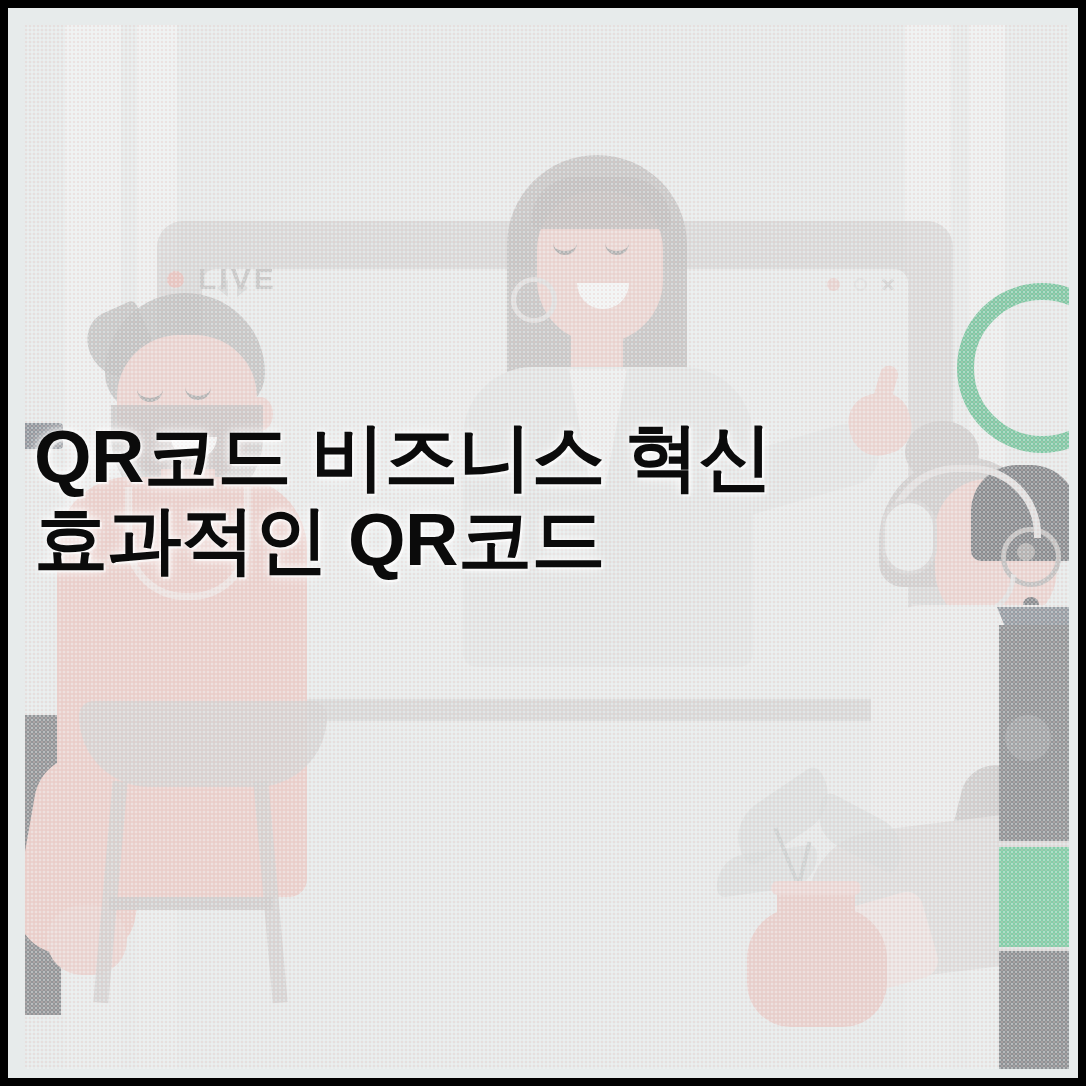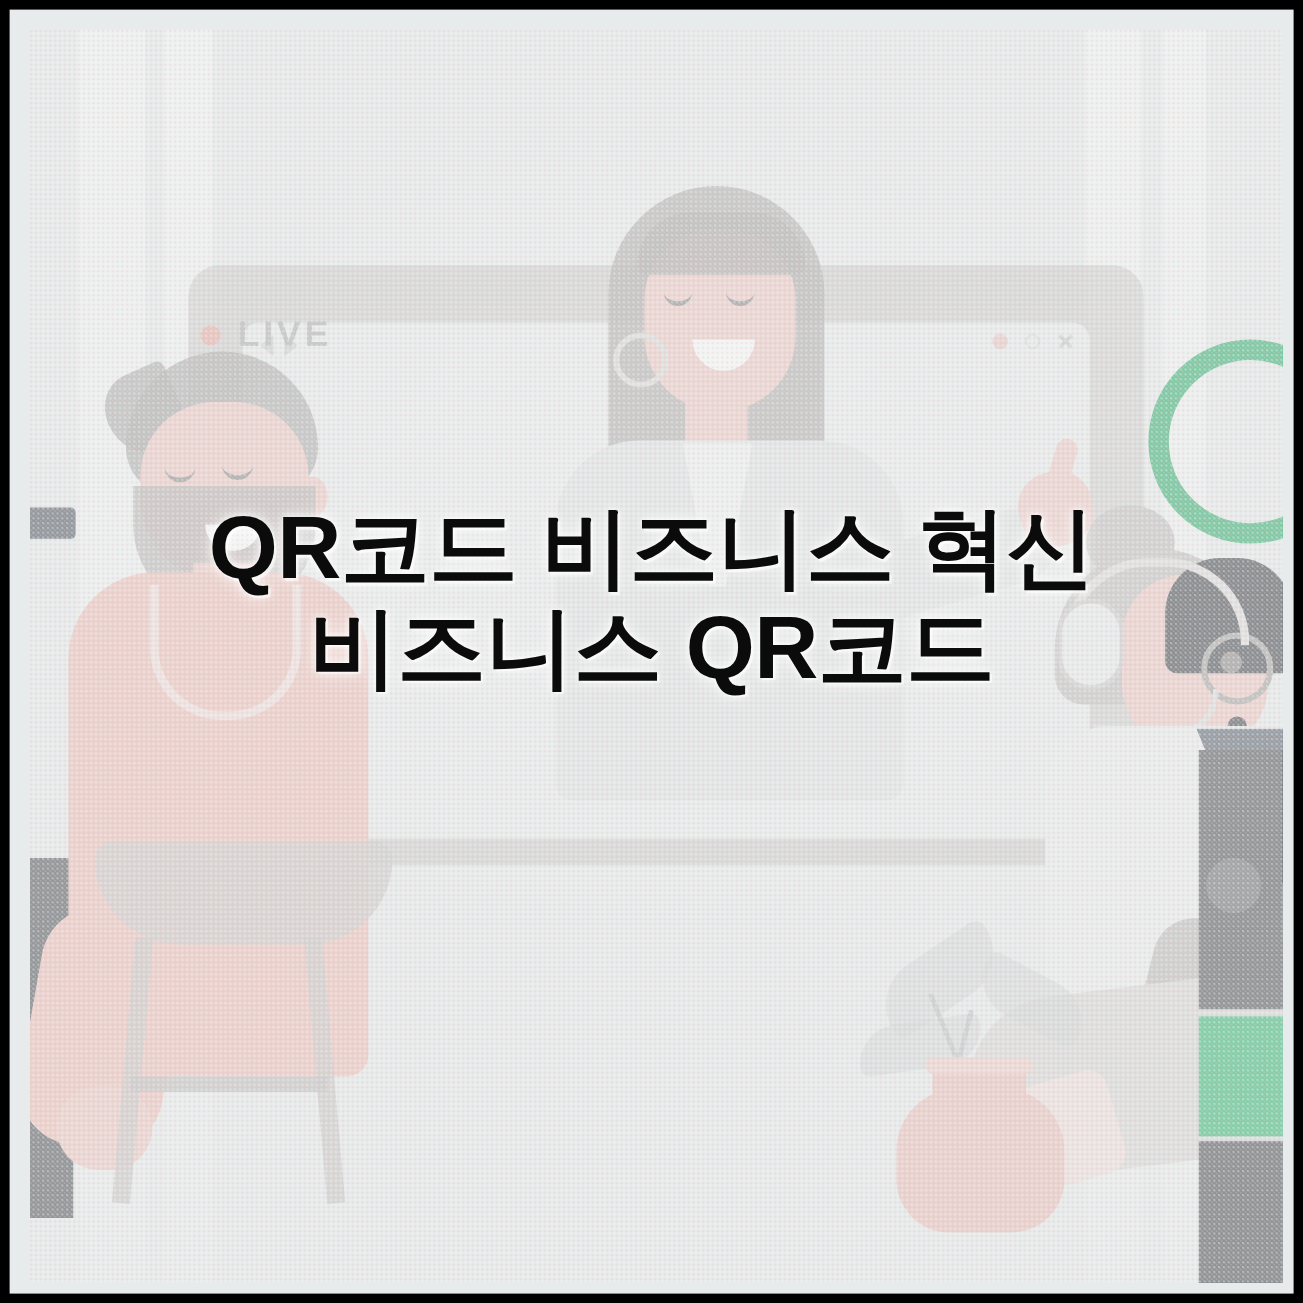--- a/index.html
+++ b/index.html
@@ -348,23 +348,23 @@
     mix-blend-mode:normal;
   }
   .washout{
     position:absolute;inset:0;pointer-events:none;
     background:rgba(231,235,235,.50);
   }
 
   
   .headline{
     position:absolute;left:0;right:0;top:408px;
-    text-align:center;
+    text-align:left;
     z-index:40;
-    padding:0 15px;
+    padding:0 26px;
     box-sizing:border-box;
   }
   .hl-line{
     display:block;
     font-family:"Liberation Sans","DejaVu Sans",sans-serif;
     font-weight:900;
     font-size:74px;
     line-height:1.12;
     color:#0b0b0b;
     letter-spacing:-0.5px;
@@ -501,16 +501,16 @@
       <div class="pot-lip"></div>
     </div>
 
     <div class="halftone"></div>
     <div class="washout"></div>
 
   </div>
 
   <div class="headline">
     <span class="hl-line l1">QR코드 비즈니스 혁신</span>
-    <span class="hl-line l2">비즈니스 QR코드</span>
+    <span class="hl-line l2">효과적인 QR코드</span>
   </div>
 
 </div>
 
 </body></html>

